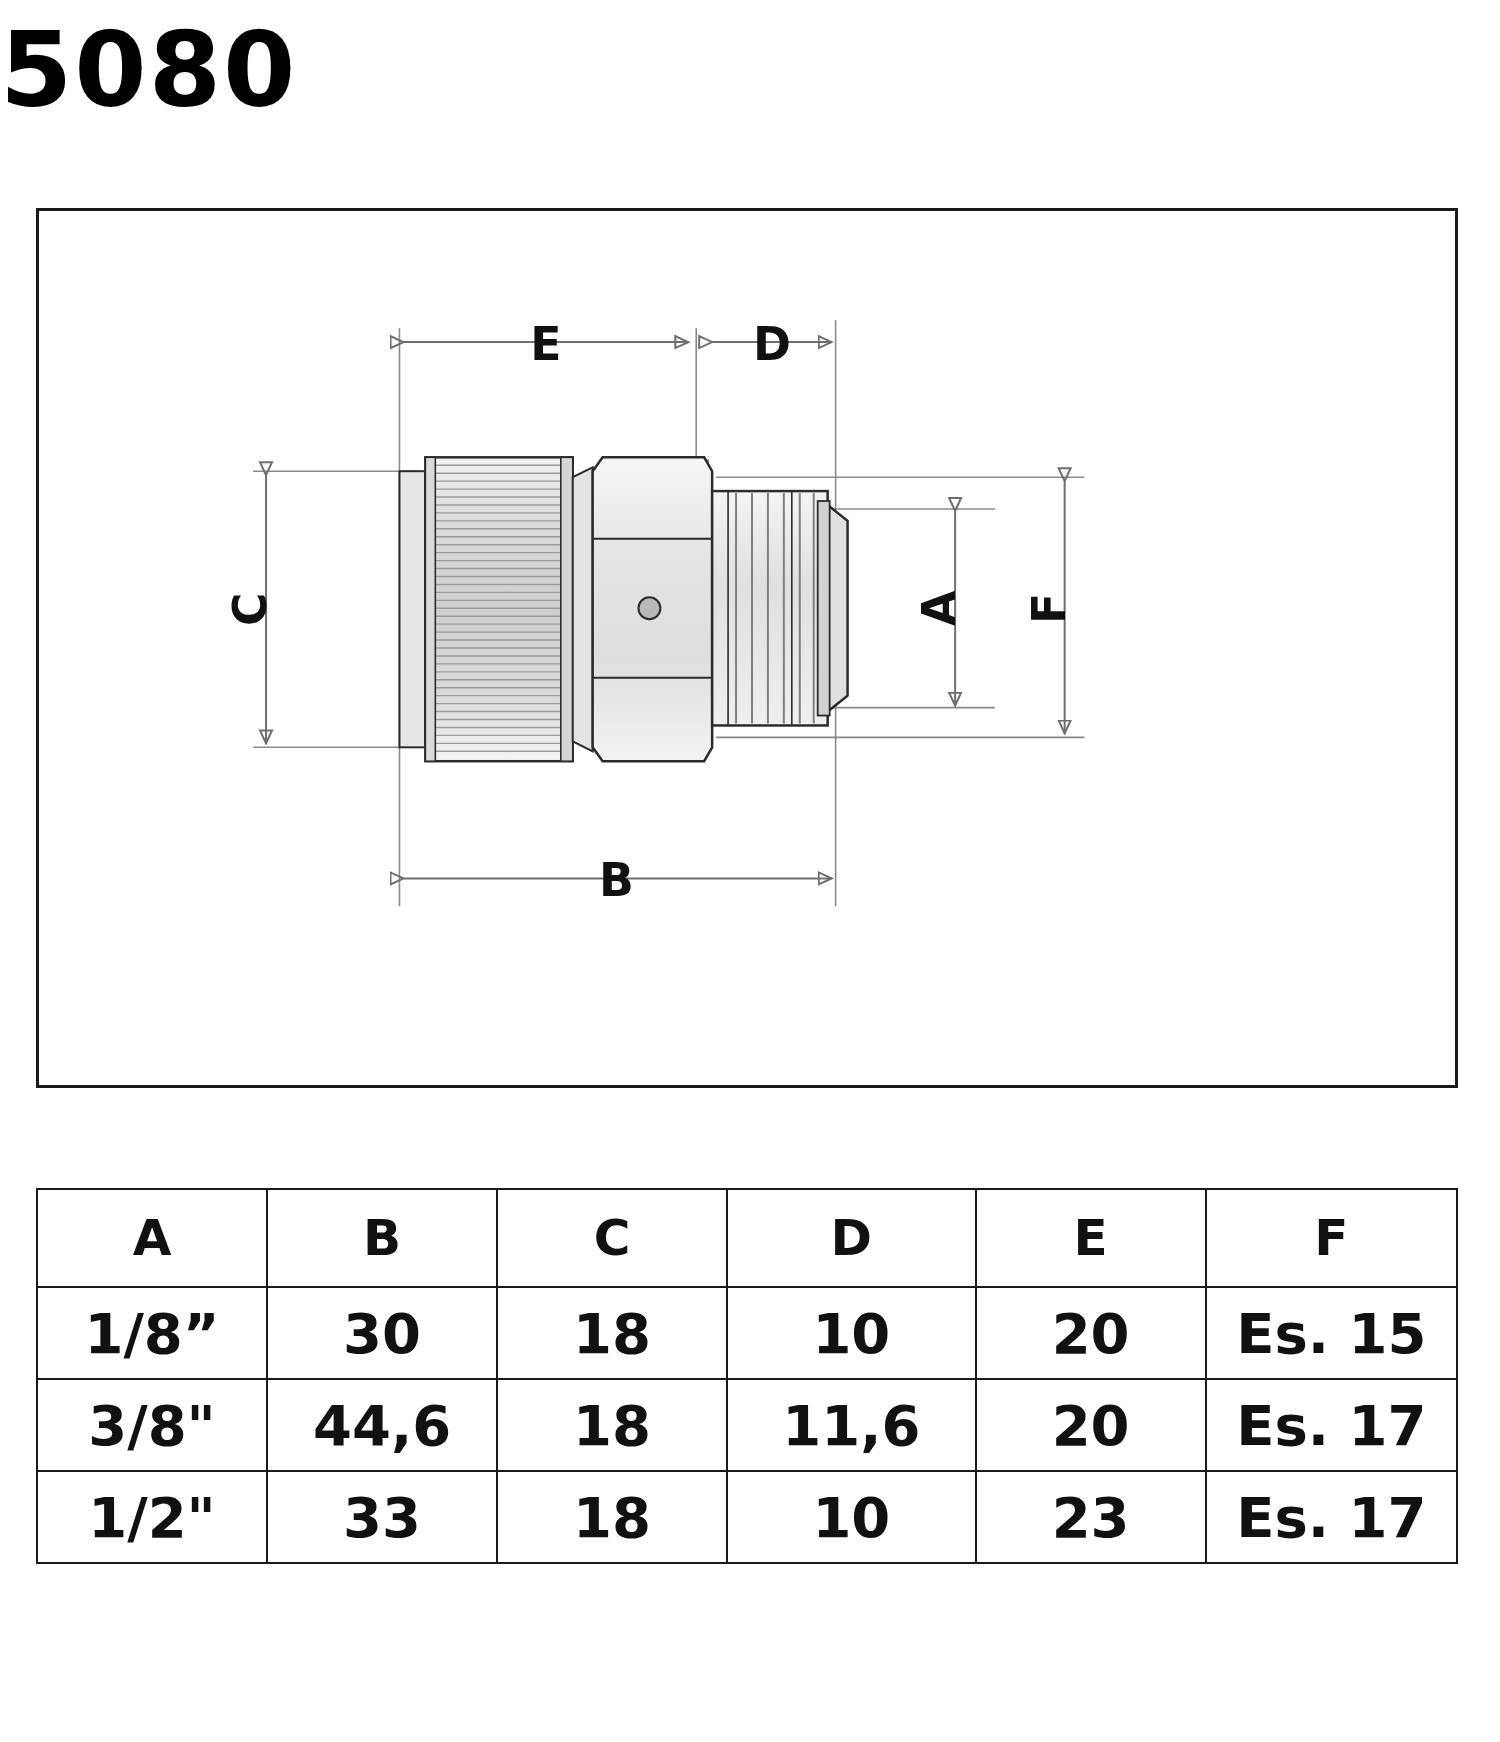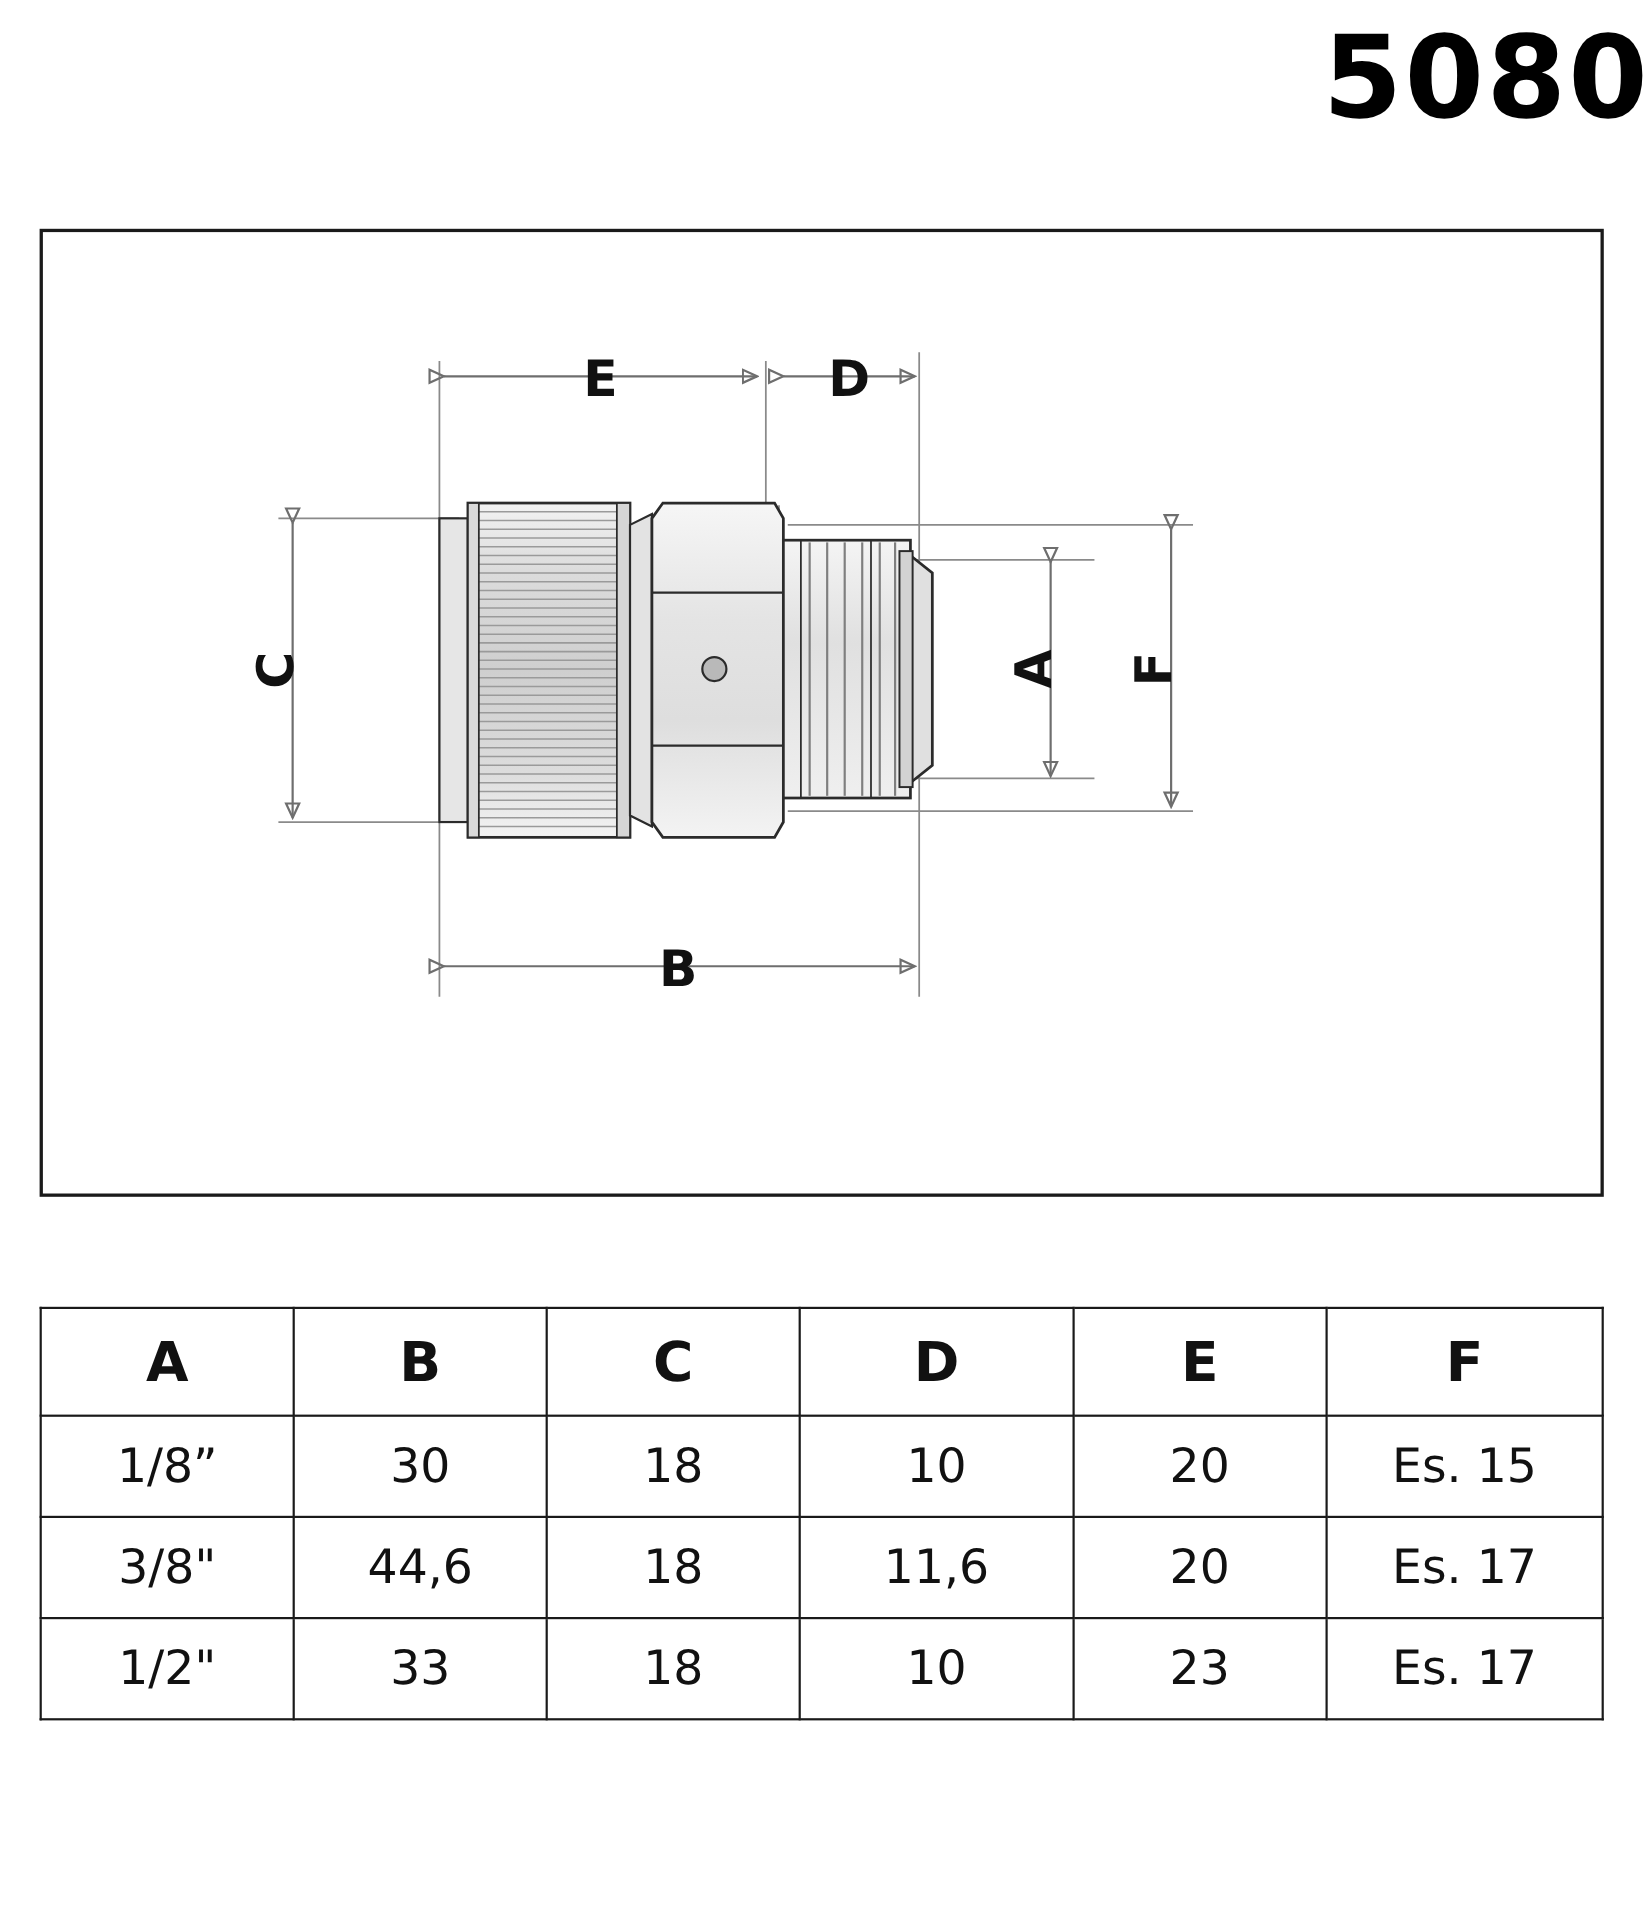--- a/index.html
+++ b/index.html
@@ -20,21 +20,21 @@
     width: 1500px;
     height: 1742px;
   }
 
   
   .title {
     position: absolute;
     top: 16px;
     left: 0;
     width: 1500px;
-    text-align: right;
+    text-align: left;
     font-size: 104px;
     font-weight: bold;
     letter-spacing: 2px;
     line-height: 1.05;
     font-family: "DejaVu Sans", sans-serif;
   }
 
   
   .drawing-frame {
     position: absolute;
@@ -61,25 +61,25 @@
     left: 36px;
     top: 1188px;
     width: 1422px;
     border-collapse: collapse;
     table-layout: fixed;
   }
   .spec-table td, .spec-table th {
     border: 2px solid #1a1a1a;
     text-align: center;
     font-family: "DejaVu Sans", sans-serif;
-    font-size: 43px;
+    font-size: 56px;
     color: #111;
     height: 90px;
     padding: 0;
-    font-weight: normal;
+    font-weight: bold;
   }
   .spec-table thead th {
     font-weight: bold;
     font-size: 50px;
     height: 96px;
   }
   .col-a { width: 16.2%; }
   .col-b { width: 16.2%; }
   .col-c { width: 16.2%; }
   .col-d { width: 17.5%; }

